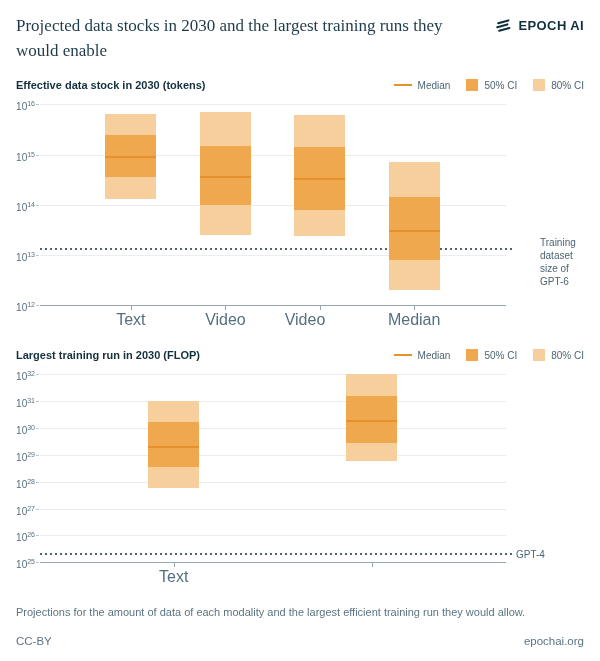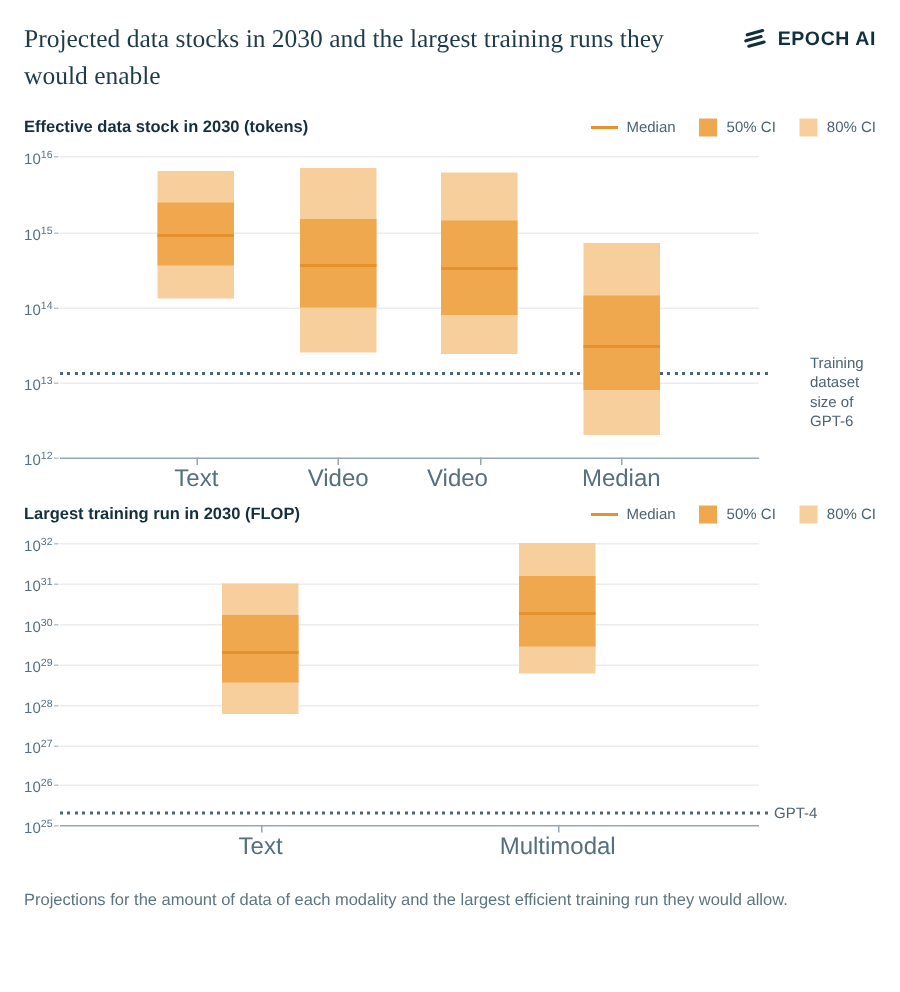--- a/index.html
+++ b/index.html
@@ -12,21 +12,21 @@
   .header{display:flex;justify-content:space-between;align-items:flex-start;}
   .page-title{
     font-family:"Liberation Serif",serif;font-size:17px;line-height:1.45;
     color:#1e3b4a;max-width:460px;font-weight:400;
   }
   .logo{display:flex;align-items:center;gap:6px;margin-top:3px;}
   .logo-text{font-size:13px;font-weight:700;letter-spacing:.4px;color:#11303d;}
   
   .chart-section{margin-top:0;}
   .section-1{margin-top:14px;}
-  .section-2{margin-top:30px;}
+  .section-2{margin-top:42px;}
   .subtitle-row{display:flex;justify-content:space-between;align-items:center;height:16px;}
   .chart-subtitle{font-size:11px;font-weight:700;color:#14303c;}
   .legend{display:flex;align-items:center;gap:16px;}
   .legend-item{display:flex;align-items:center;gap:6px;}
   .legend-label{font-size:10px;color:#4c6472;}
   .swatch-line{width:18px;height:2px;background:#e5922e;}
   .swatch-ci50{width:12px;height:12px;background:#f0a84e;}
   .swatch-ci80{width:12px;height:12px;background:#f7cf9d;}
   
   .plot{position:relative;width:568px;margin-top:11px;}
@@ -192,21 +192,24 @@
         <div class="medianline" style="left: 132.242px; width: 51px; top: 71.4866px; background: rgb(229, 146, 46);"></div>
         <div class="xtick" style="left: 157.742px; top: 188px;"></div>
         <div class="xlabel" style="left: 67.742px; width: 180px; top: 196px;">
           <div>Text</div>
         </div>
         <div class="band80" style="left: 330.292px; width: 51px; top: 0px; height: 86.5297px; background: rgb(247, 207, 157);"></div>
         <div class="band50" style="left: 330.292px; width: 51px; top: 21.3751px; height: 47.6112px; background: rgb(240, 168, 78);"></div>
         <div class="medianline" style="left: 330.292px; width: 51px; top: 45.2278px; background: rgb(229, 146, 46);"></div>
         <div class="xtick" style="left: 355.792px; top: 188px;"></div>
         <div class="xlabel" style="left: 265.792px; width: 180px; top: 196px;">
-          <div>Multimodal</div>
         </div>
       </div>
   </div>
 
   <div class="caption">Projections for the amount of data of each modality and the largest efficient training run they would allow.</div>
 
+  <div class="footer">
+    <span>CC-BY</span>
+    <span>epochai.org</span>
+  </div>
 
 </div>
 
 </body></html>

